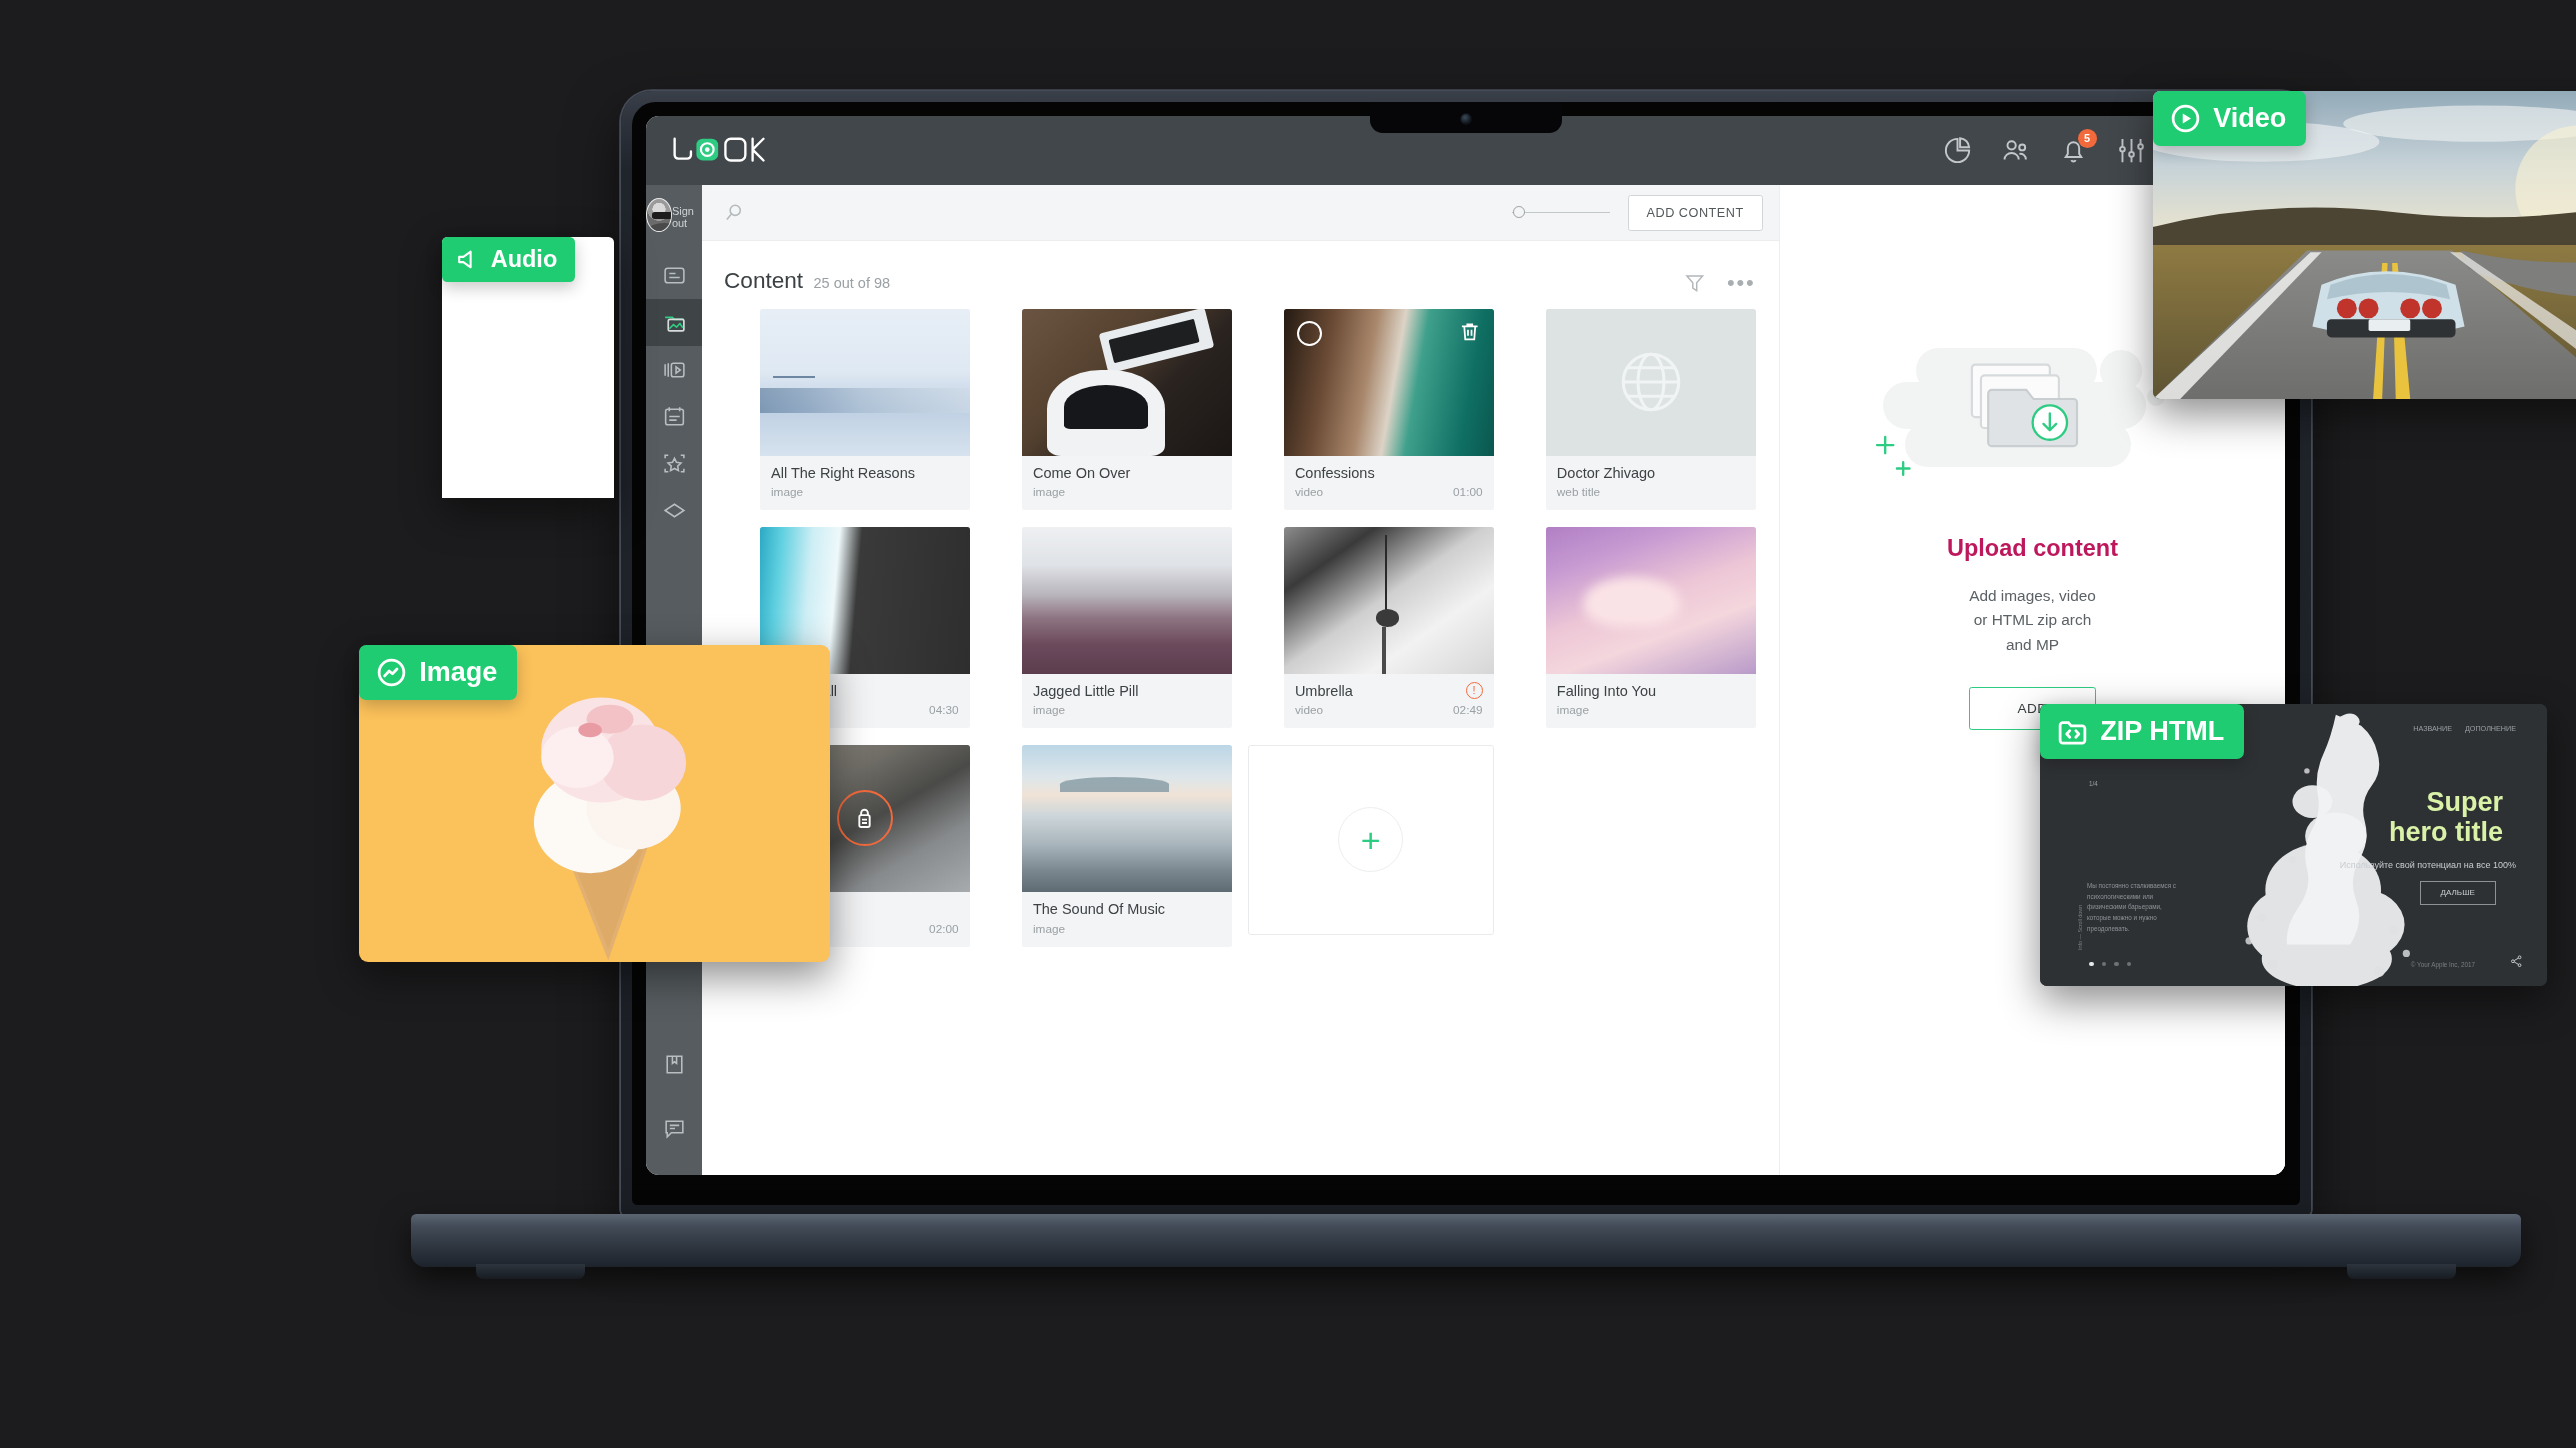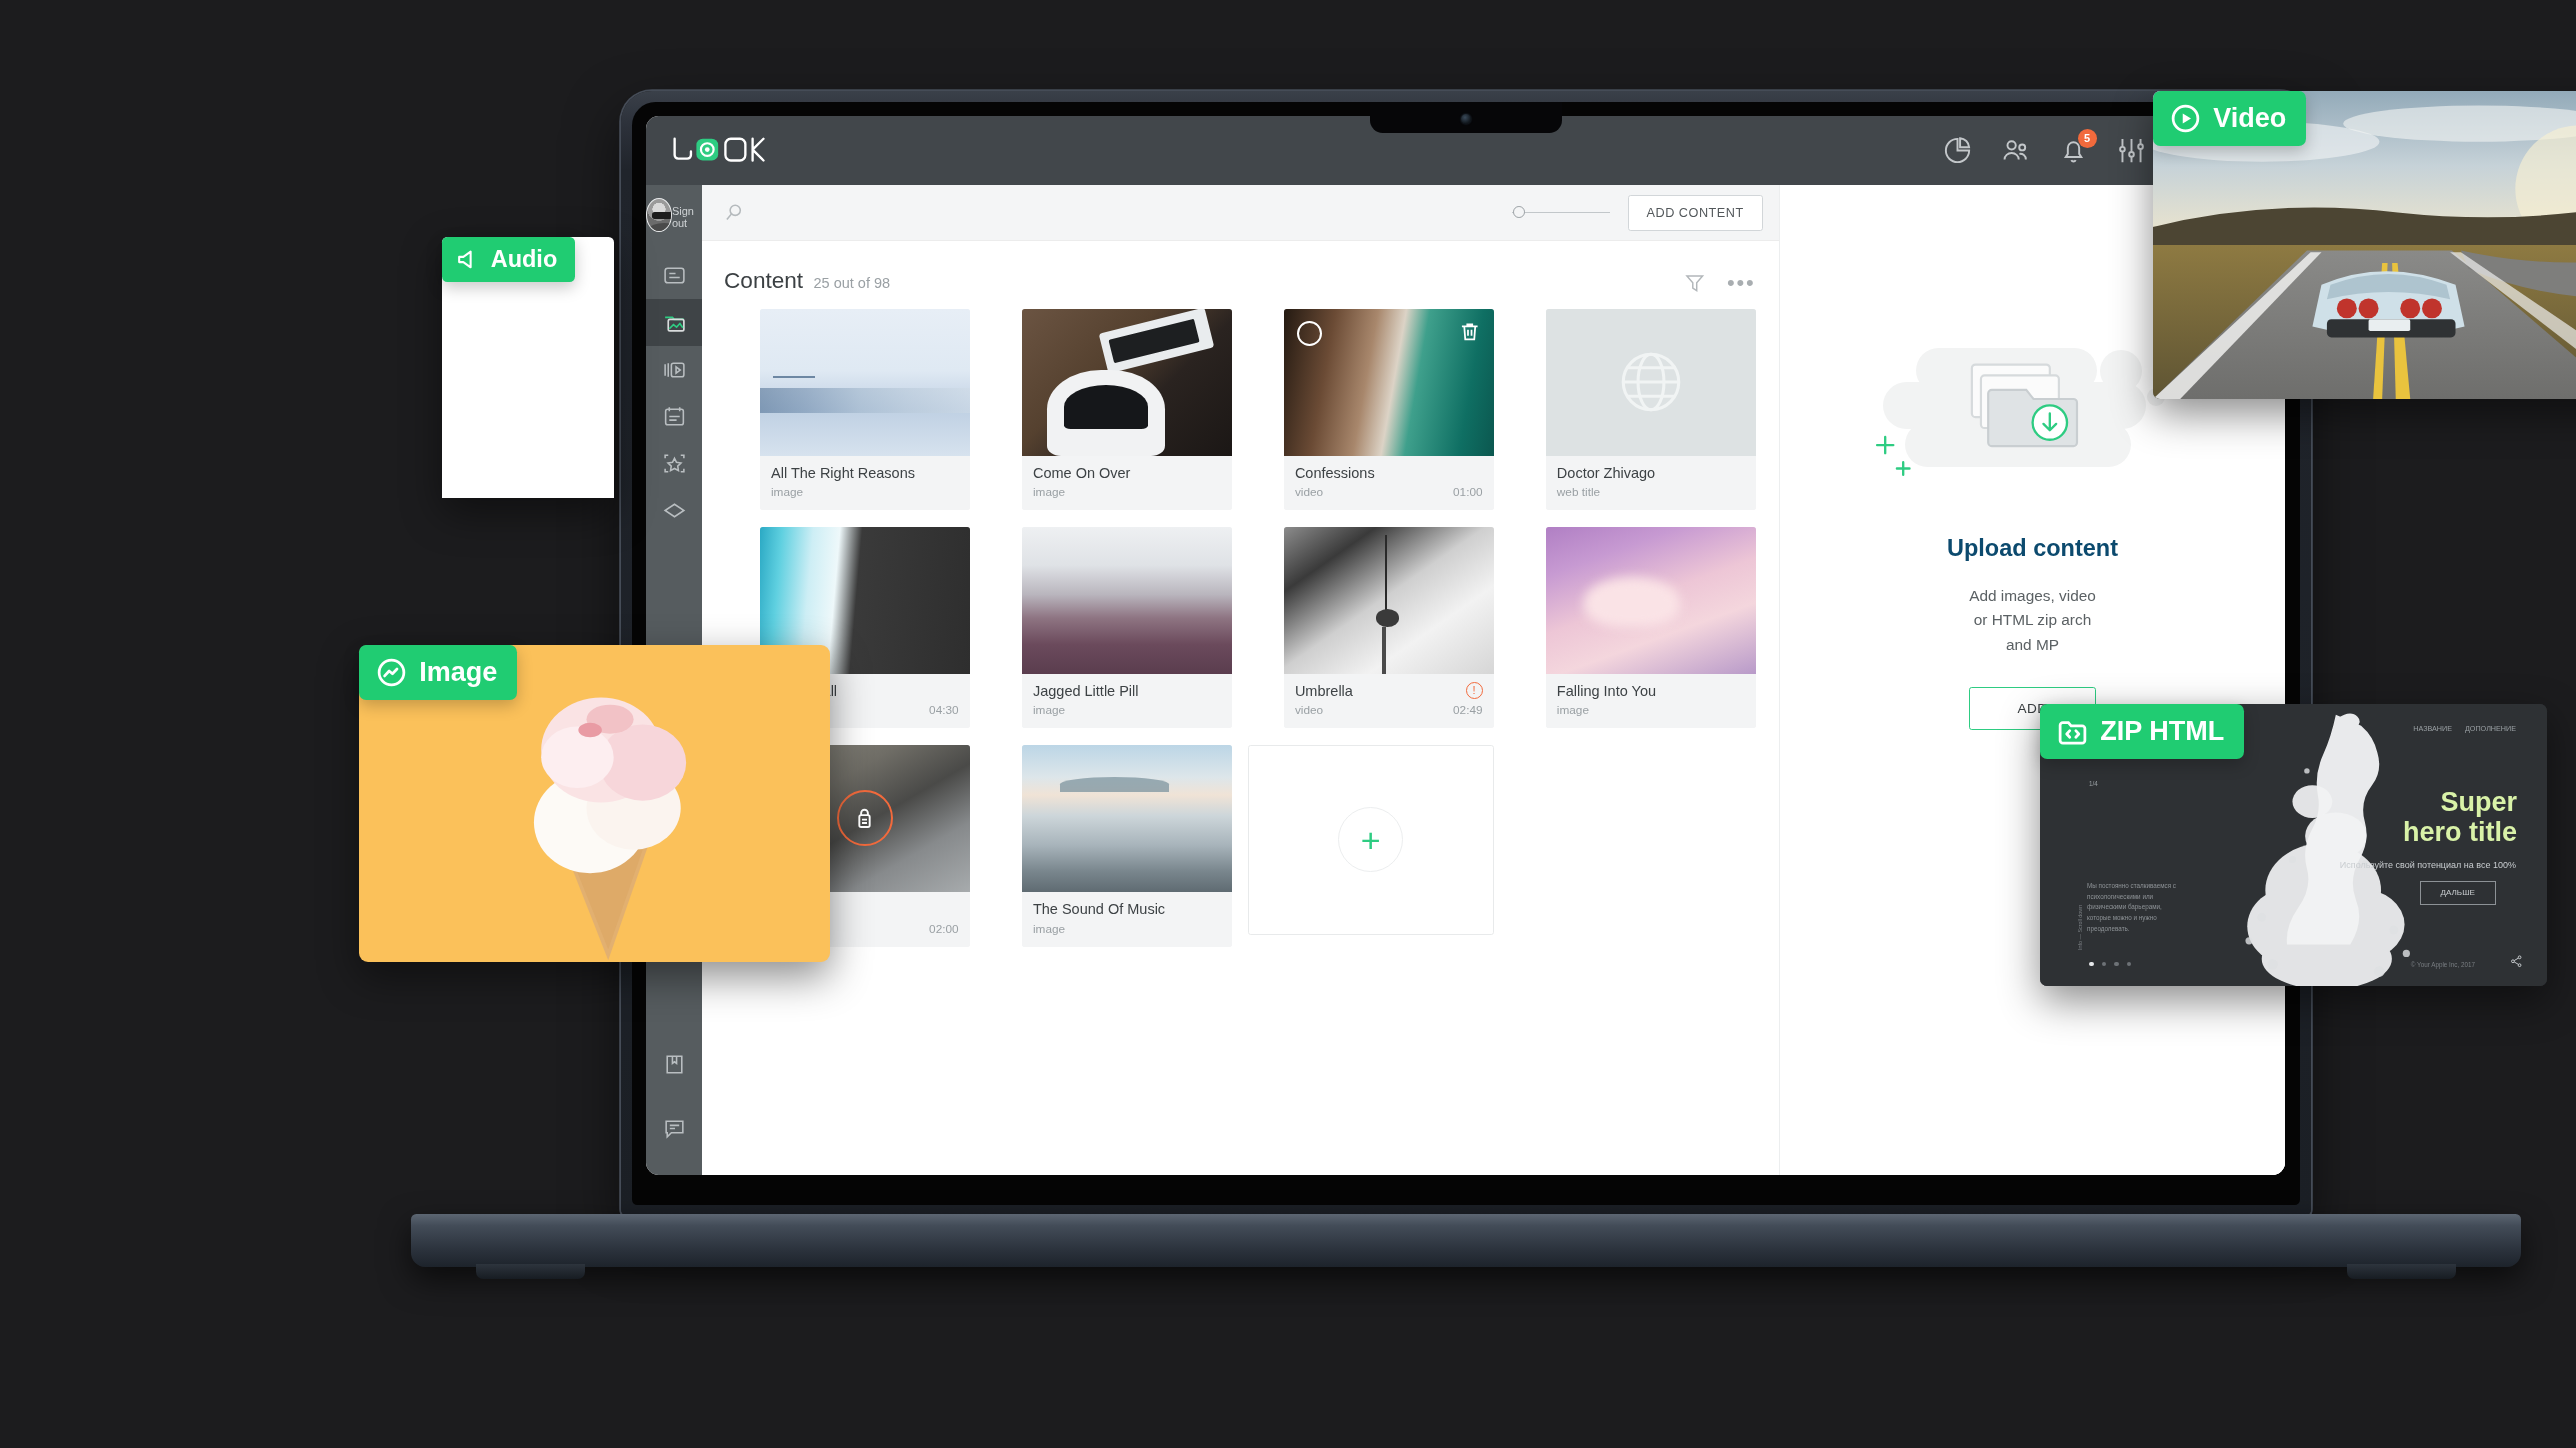--- a/index.html
+++ b/index.html
@@ -168,21 +168,21 @@
     font-weight: 300; line-height: 1; cursor: pointer;
   }
 
   
   .upload {
     flex: 1; background: #fff; border-left: 0.9px solid #eceeef; display: flex; flex-direction: column;
     align-items: center; padding-top: 154px;
   }
   .uploadart { position: relative; width: 299px; height: 172px; }
   .blob { position: absolute; background: #f2f3f3; border-radius: 36px; }
-  .upload-title { font-size: 23.5px; color: #0c4a6e; font-weight: 700; margin-top: 23.5px; }
+  .upload-title { font-size: 23.5px; color: #be185d; font-weight: 700; margin-top: 23.5px; }
   .upload-desc { font-size: 15.4px; color: #5b6164; text-align: center; line-height: 1.62; margin-top: 22px; }
   .upload-btn {
     margin-top: 29px; border: 0.9px solid #2ecc82; background: #fff; color: #3b4043;
     font-size: 13.6px; letter-spacing: 0.5px; padding: 12.7px 47px; border-radius: 2.7px; cursor: pointer;
     font-family: "Liberation Sans", sans-serif;
   }
 
   
   .float { position: absolute; border-radius: 7.2px; box-shadow: 0 14.5px 40px rgba(0,0,0,.45); overflow: visible; }
   .tag {
@@ -197,21 +197,21 @@
   .wave { position:absolute; left:0; top:51px; width:100%; height:210px; overflow:hidden; background:#fff; }
   
   .f-image { left: 359px; top: 645px; width: 471px; height: 317px; background: #fbc15a; border-radius: 9px; }
   .cone { position:absolute; left: 50%; transform: translateX(-46%); bottom: 0; width: 263px; height: 299px; }
   
   .f-video { left: 2153px; top: 91px; width: 471px; height: 308px; border-radius: 7.2px; overflow:hidden;
              background: linear-gradient(180deg,#9fb6c6 0%,#b9c6ce 26%,#7e7a5e 42%,#5b5747 60%,#4a4a46 100%); }
   
   .f-zip { left: 2040px; top: 704px; width: 507px; height: 282px; background: #2e3134; border-radius: 7.2px; overflow: visible; }
   .slide { position:absolute; inset:0; background:#2e3134; border-radius: 7.2px; overflow:hidden; }
-  .slide-title { position:absolute; right: 30px; top: 83px; text-align: right; color:#d9f2a8; font-size: 27px; font-weight: 700; line-height: 1.12; }
+  .slide-title { position:absolute; right: 44px; top: 83px; text-align: right; color:#d9f2a8; font-size: 27px; font-weight: 700; line-height: 1.12; }
   .slide-sub { position:absolute; right: 31px; top: 156px; text-align:right; color:#c9cdd0; font-size: 9px; }
   .slide-btn { position:absolute; right: 51px; top: 177px; border:0.9px solid #8d9296; color:#c9cdd0; font-size: 8.1px; padding: 6.3px 20px; }
   .slide-nav { position:absolute; right: 31px; top: 20px; display:flex; gap:13px; color:#9aa0a4; font-size: 7.2px; }
   .slide-body { position:absolute; left: 47px; top: 177px; color:#8e9397; font-size: 6.3px; line-height:1.7; width: 89px; }
   .slide-num { position:absolute; left:49px; top:76px; color:#9aa0a4; font-size:6.3px; }
   .slide-dots { position:absolute; left:49px; bottom:20px; display:flex; gap:8.1px; align-items:center; }
   .slide-dots i { width:4.5px;height:4.5px;border-radius:50%;background:#6d7276;display:block; }
   .slide-dots i.on { background:#e6e8ea; }
   .slide-copy { position:absolute; right: 72px; bottom: 18px; color:#797e82; font-size:6.3px; }
   .slide-share { position:absolute; right: 23.5px; bottom: 14.5px; color:#c9cdd0; }

